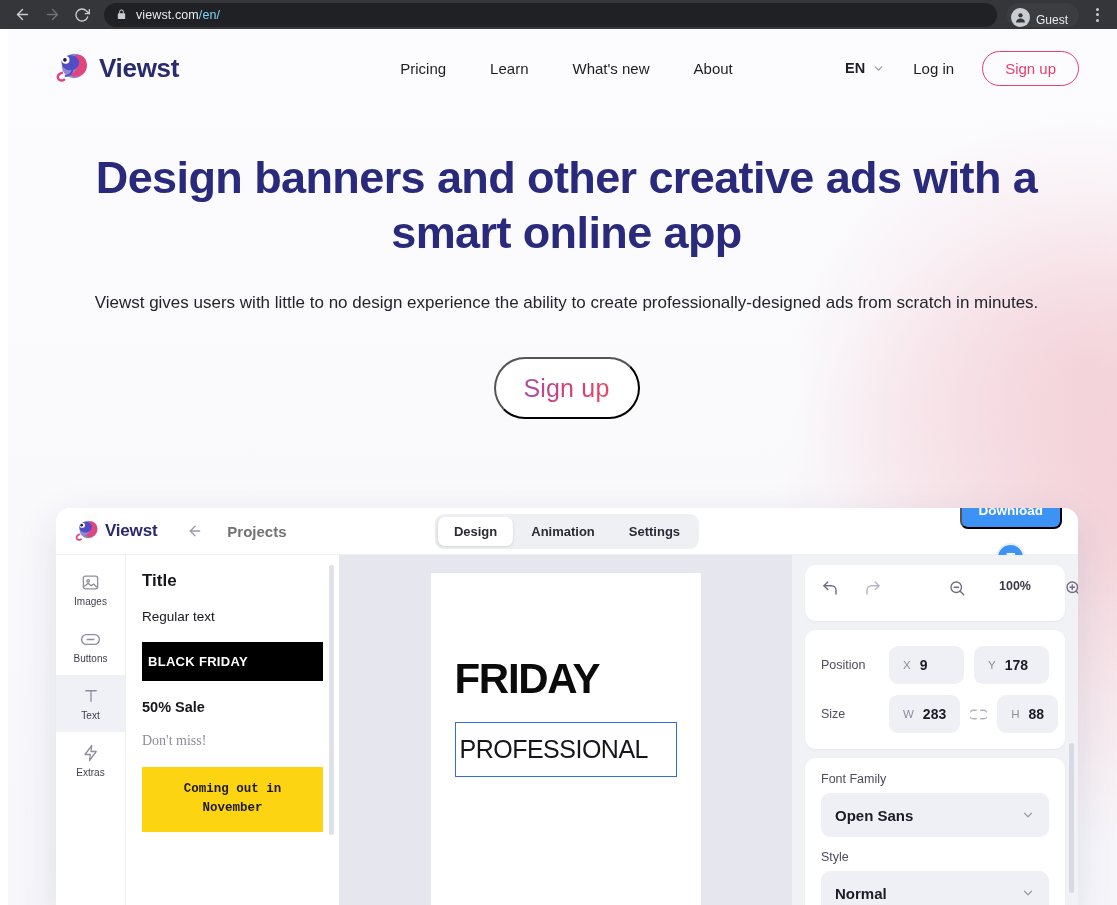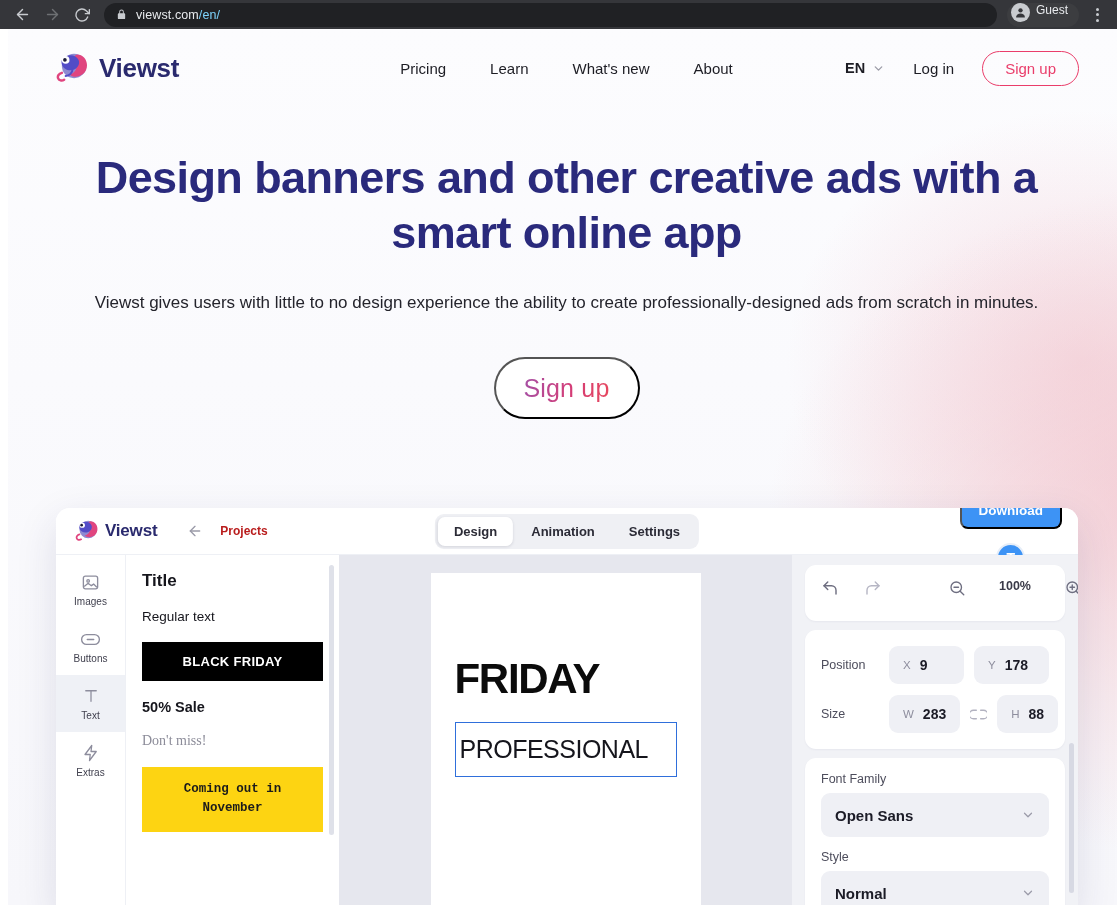--- a/index.html
+++ b/index.html
@@ -28,21 +28,21 @@
     display: flex; align-items: center; padding: 0 12px; margin-left: 6px;
     margin-right: 8px; gap: 9px; overflow: hidden;
   }
   .lock-icon { color: #c9ccd0; display: flex; align-items: center; }
   .url-text {
     font-size: 12.5px; color: #e8eaed; white-space: nowrap;
     letter-spacing: .1px;
   }
   .url-text .dim { color: #7dd3fc; }
   .profile-chip {
-    display: flex; align-items: flex-start; gap: 6px; height: 24px;
+    display: flex; align-items: flex-end; gap: 6px; height: 24px;
     background: #3c3d40; border-radius: 13px; padding: 0 11px 0 4px;
     flex: 0 0 auto;
   }
   .profile-avatar {
     width: 19px; height: 19px; border-radius: 50%; background: #c9ccd0;
     display: flex; align-items: center; justify-content: center;
     color: #35363a;
   }
   .profile-name { font-size: 12px; color: #e8eaed; }
   .kebab {
@@ -126,22 +126,22 @@
     overflow: hidden; display: flex; flex-direction: column;
   }
   .app-topbar {
     height: 47px; flex: 0 0 47px; display: flex; align-items: center;
     padding: 0 16px 0 18px; position: relative; background: #fff;
     border-bottom: 1px solid #eef0f5;
   }
   .app-brand { display: flex; align-items: center; gap: 7px; }
   .app-brand-name { font-size: 17px; font-weight: 700; color: #2a2a6e; letter-spacing: -.2px; }
   .projects-link {
-    display: flex; align-items: center; gap: 17px; margin-left: 30px;
-    font-size: 12px; font-weight: 700; color: #b91c1c;
+    display: flex; align-items: center; gap: 24px; margin-left: 30px;
+    font-size: 15px; font-weight: 700; color: #737373;
   }
   .back-arrow { color: #9a9aa8; display: flex; }
   .tab-group {
     position: absolute; left: 50%; transform: translateX(-50%);
     display: flex; background: #eff0f4; border-radius: 9px; padding: 3px;
     gap: 2px;
   }
   .tab {
     font-size: 13px; font-weight: 700; color: #2b2b36;
     padding: 7px 16px; border-radius: 7px; white-space: nowrap;
@@ -180,21 +180,21 @@
 
   
   .presets-panel {
     width: 213px; flex: 0 0 213px; background: #fff; position: relative;
     padding: 16px 16px 0 16px; overflow: hidden;
   }
   .preset { margin-bottom: 18px; }
   .preset-title { font-size: 17px; font-weight: 700; color: #15151c; }
   .preset-regular { font-size: 13.5px; color: #15151c; }
   .preset-black {
-    background: #000; color: #fff; text-align: center; padding: 12px 6px;
+    background: #000; color: #fff; text-align: left; padding: 12px 6px;
     font-size: 13px; font-weight: 600; letter-spacing: .3px;
   }
   .preset-sale { font-size: 14.5px; font-weight: 600; color: #15151c; }
   .preset-serif {
     font-family: "Liberation Serif", serif; font-size: 14px; color: #8c8c99;
   }
   .preset-yellow {
     background: #fdd412; color: #1b1b1b; text-align: center;
     font-family: "Liberation Mono", monospace; font-size: 12.5px;
     font-weight: 700; padding: 13px 10px; line-height: 1.55;

